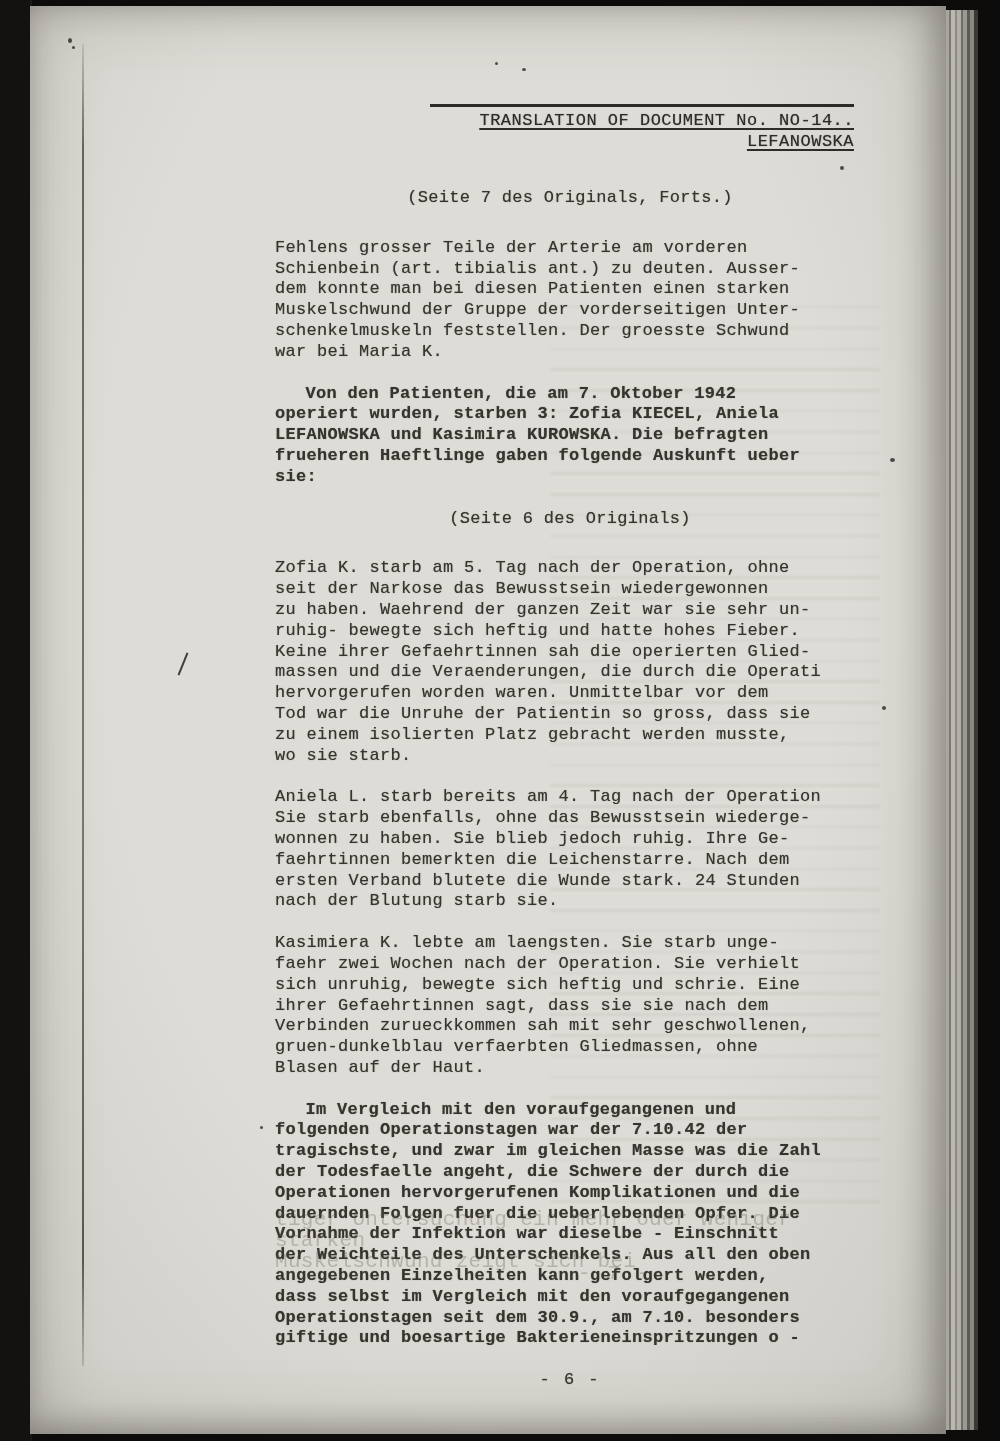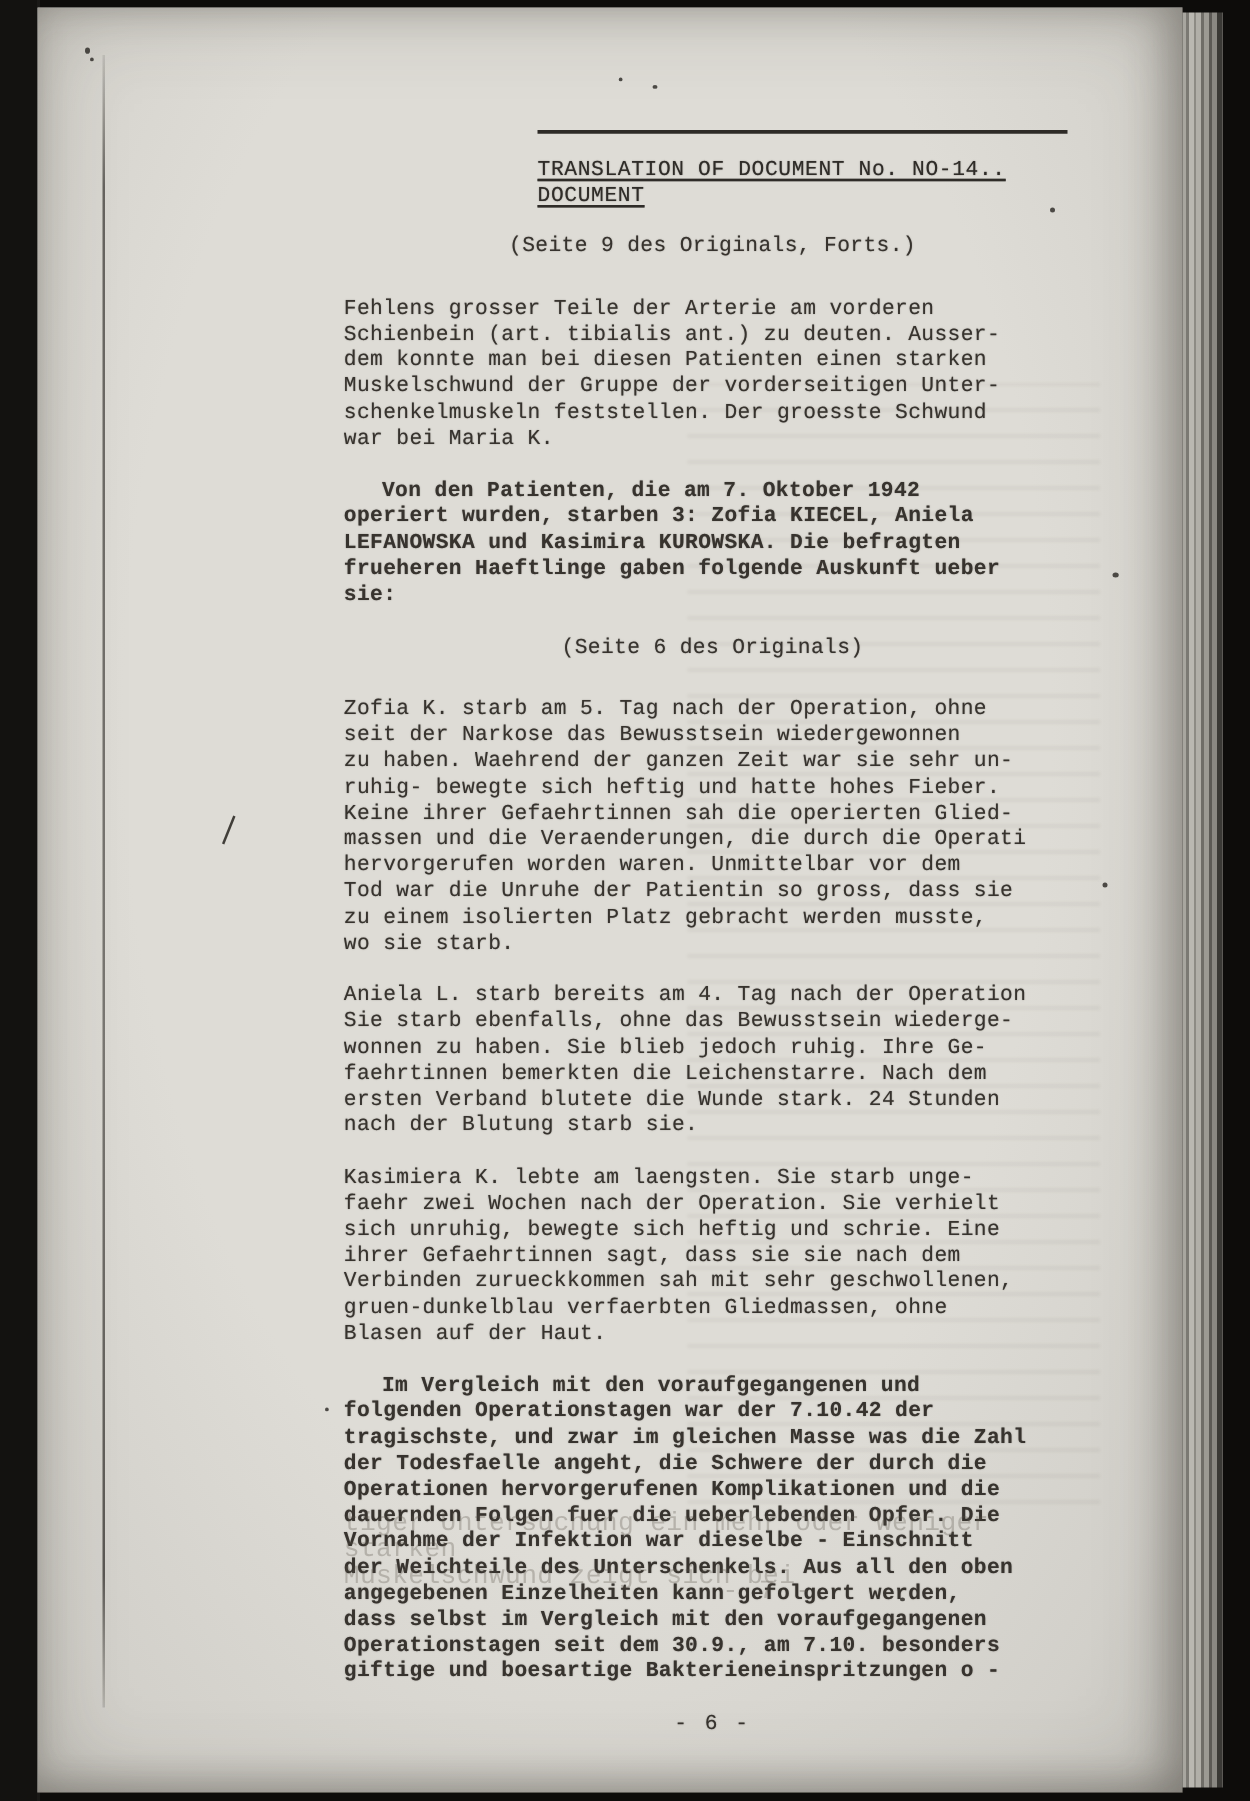--- a/index.html
+++ b/index.html
@@ -45,23 +45,23 @@
     top: 38px;
     width: 2px;
     height: 1322px;
     background: linear-gradient(180deg, rgba(25,22,19,0.1) 0%, rgba(25,22,19,0.6) 8%, rgba(25,22,19,0.5) 60%, rgba(25,22,19,0.65) 92%, rgba(25,22,19,0.15) 100%);
   }
   .header {
     position: absolute;
     left: 400px;
     top: 98px;
     width: 424px;
-    text-align: left;
+    text-align: right;
     border-top: 3px solid #2e2b27;
-    padding-top: 19px;
+    padding-top: 3px;
     color: #2f2c28;
     font-size: 17px;
     line-height: 21px;
     letter-spacing: 0.5px;
     text-shadow: 0 0 1px rgba(47,44,40,0.6);
   }
   .header-line {
     text-decoration: underline;
     text-underline-offset: 3px;
     text-decoration-thickness: 1.5px;
@@ -134,25 +134,25 @@
 <body>
 
 <div class="scan">
   <div class="paper">
 
     <div class="crease"></div>
     <div class="bleed-texture"></div>
 
     <div class="header">
       <div class="header-line">TRANSLATION OF DOCUMENT No. NO-14..</div>
-      <div class="header-line">DOCUMENT</div>
+      <div class="header-line">LEFANOWSKA</div>
     </div>
 
     <div class="content">
-      <div class="subheading">(Seite 9 des Originals, Forts.)</div>
+      <div class="subheading">(Seite 7 des Originals, Forts.)</div>
 
       <p class="para">Fehlens grosser Teile der Arterie am vorderen
 Schienbein (art. tibialis ant.) zu deuten. Ausser-
 dem konnte man bei diesen Patienten einen starken
 Muskelschwund der Gruppe der vorderseitigen Unter-
 schenkelmuskeln feststellen. Der groesste Schwund
 war bei Maria K.</p>
 
       <p class="para indent">Von den Patienten, die am 7. Oktober 1942
 operiert wurden, starben 3: Zofia KIECEL, Aniela

